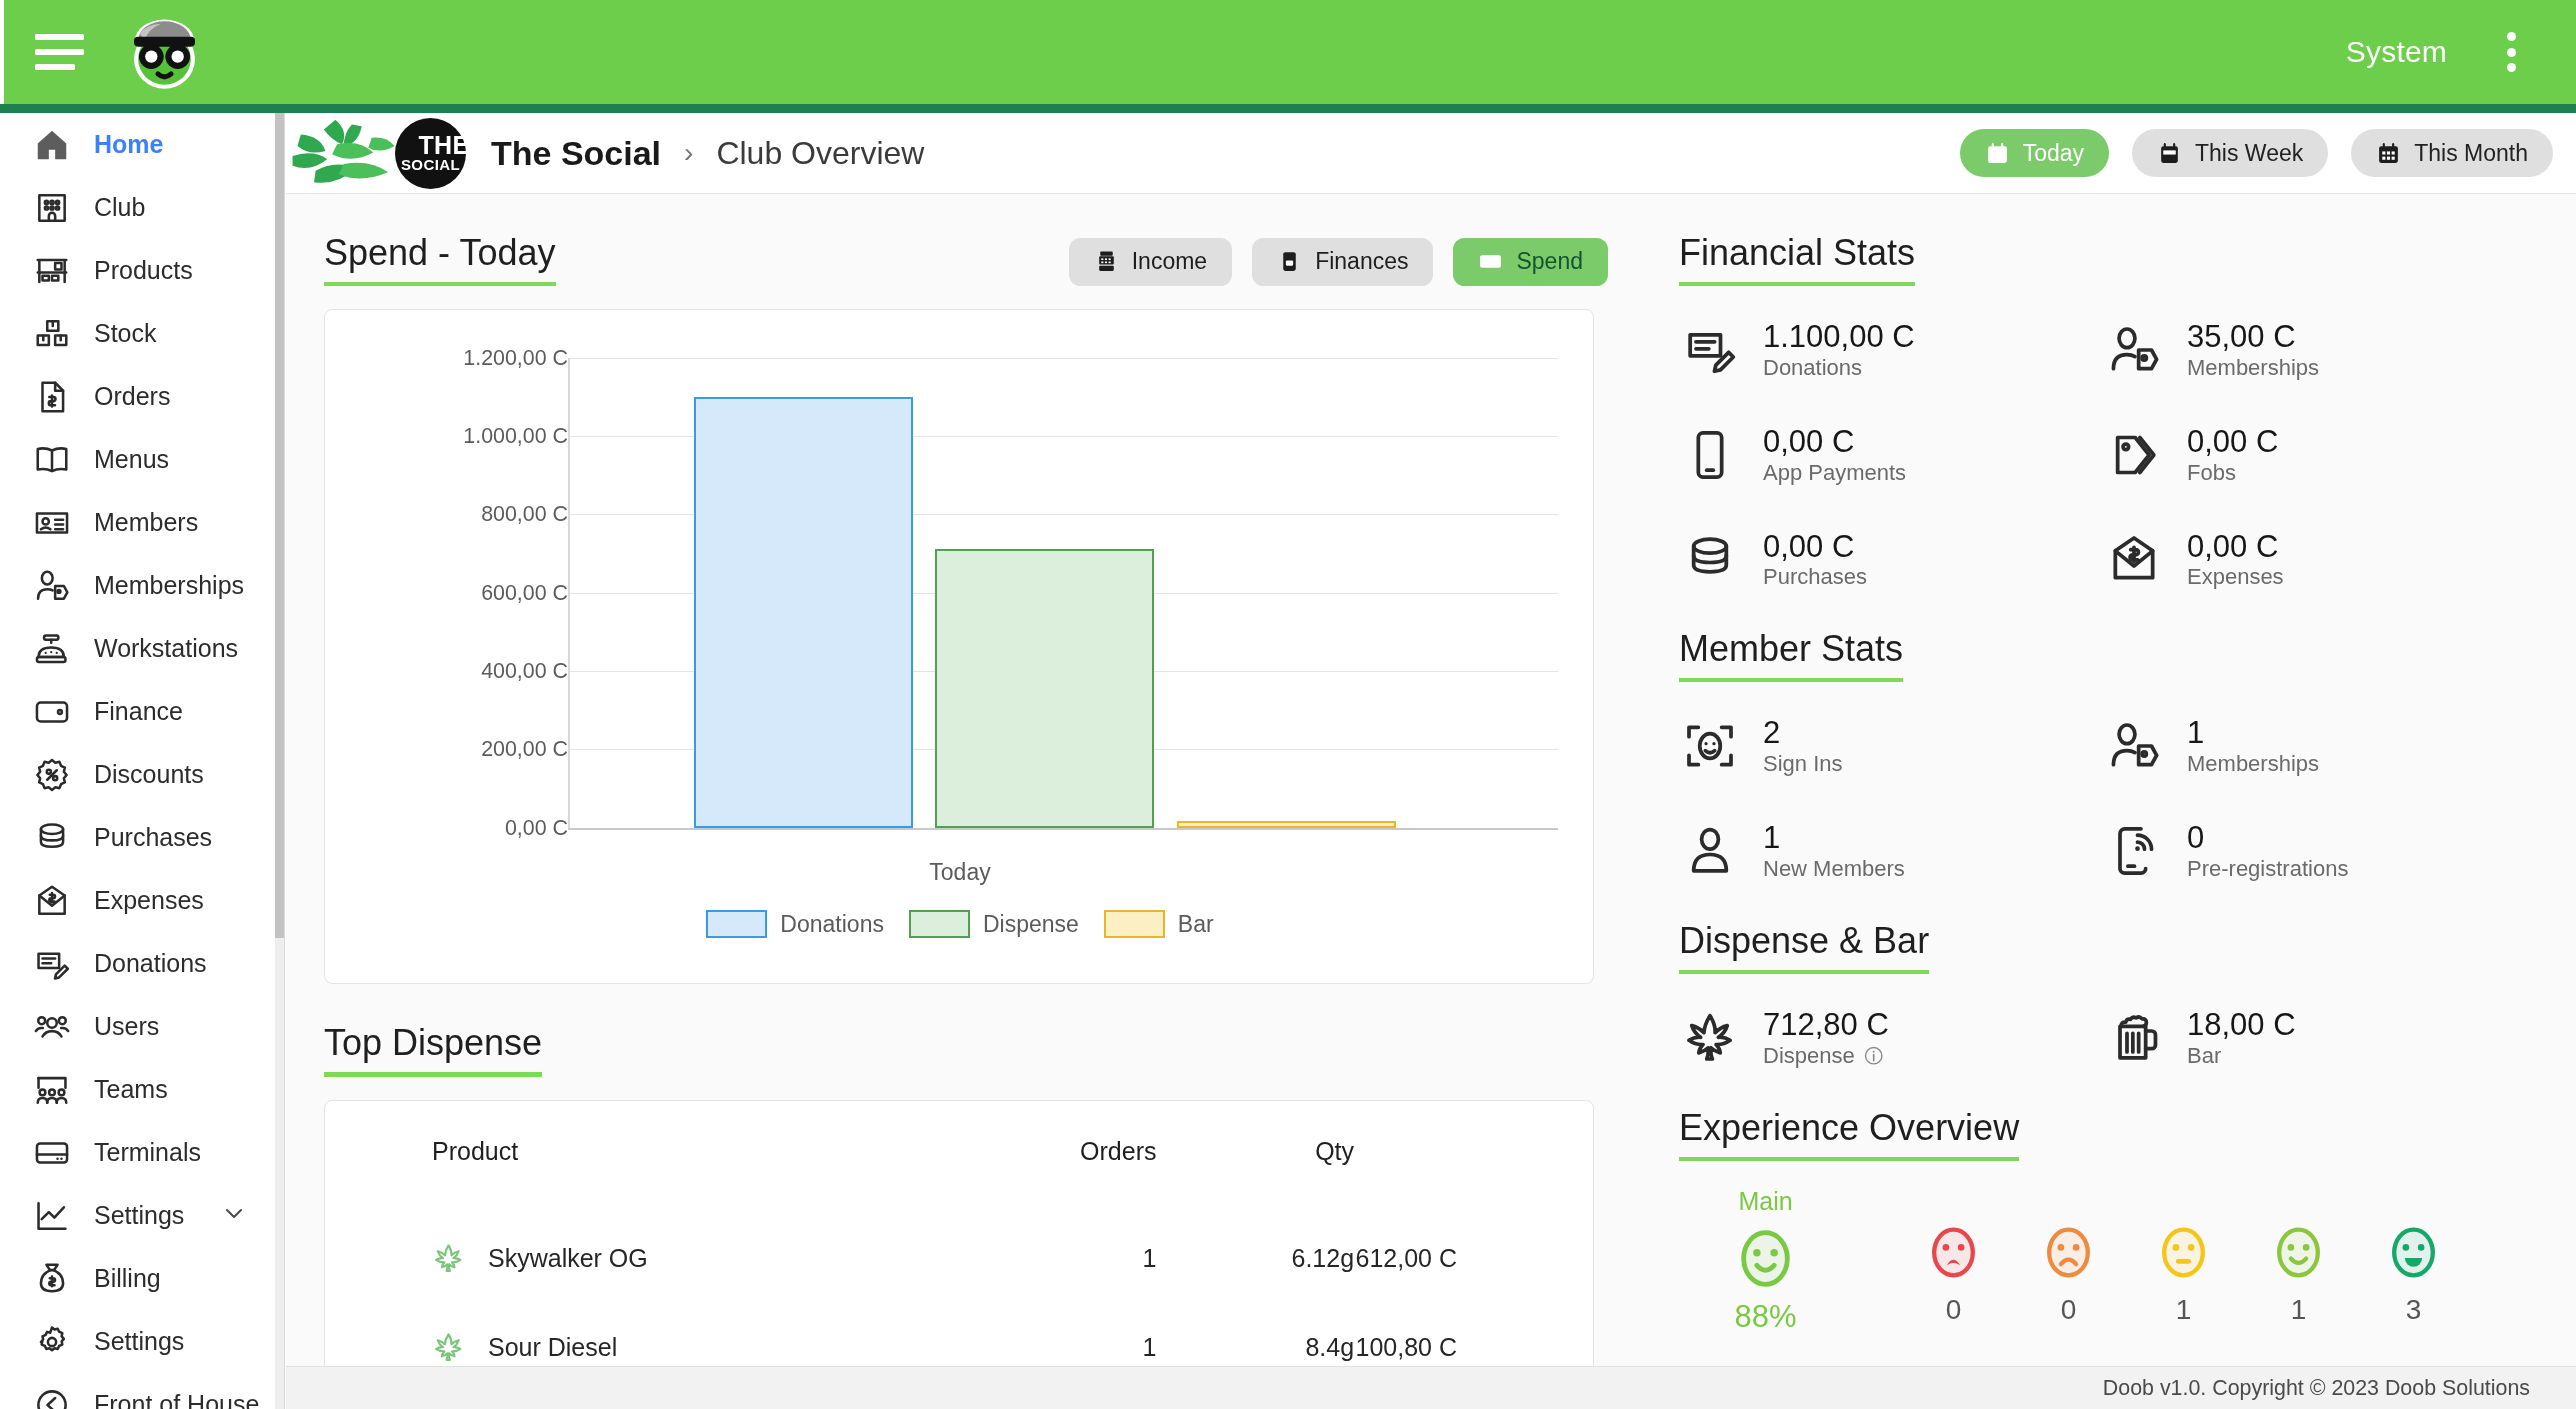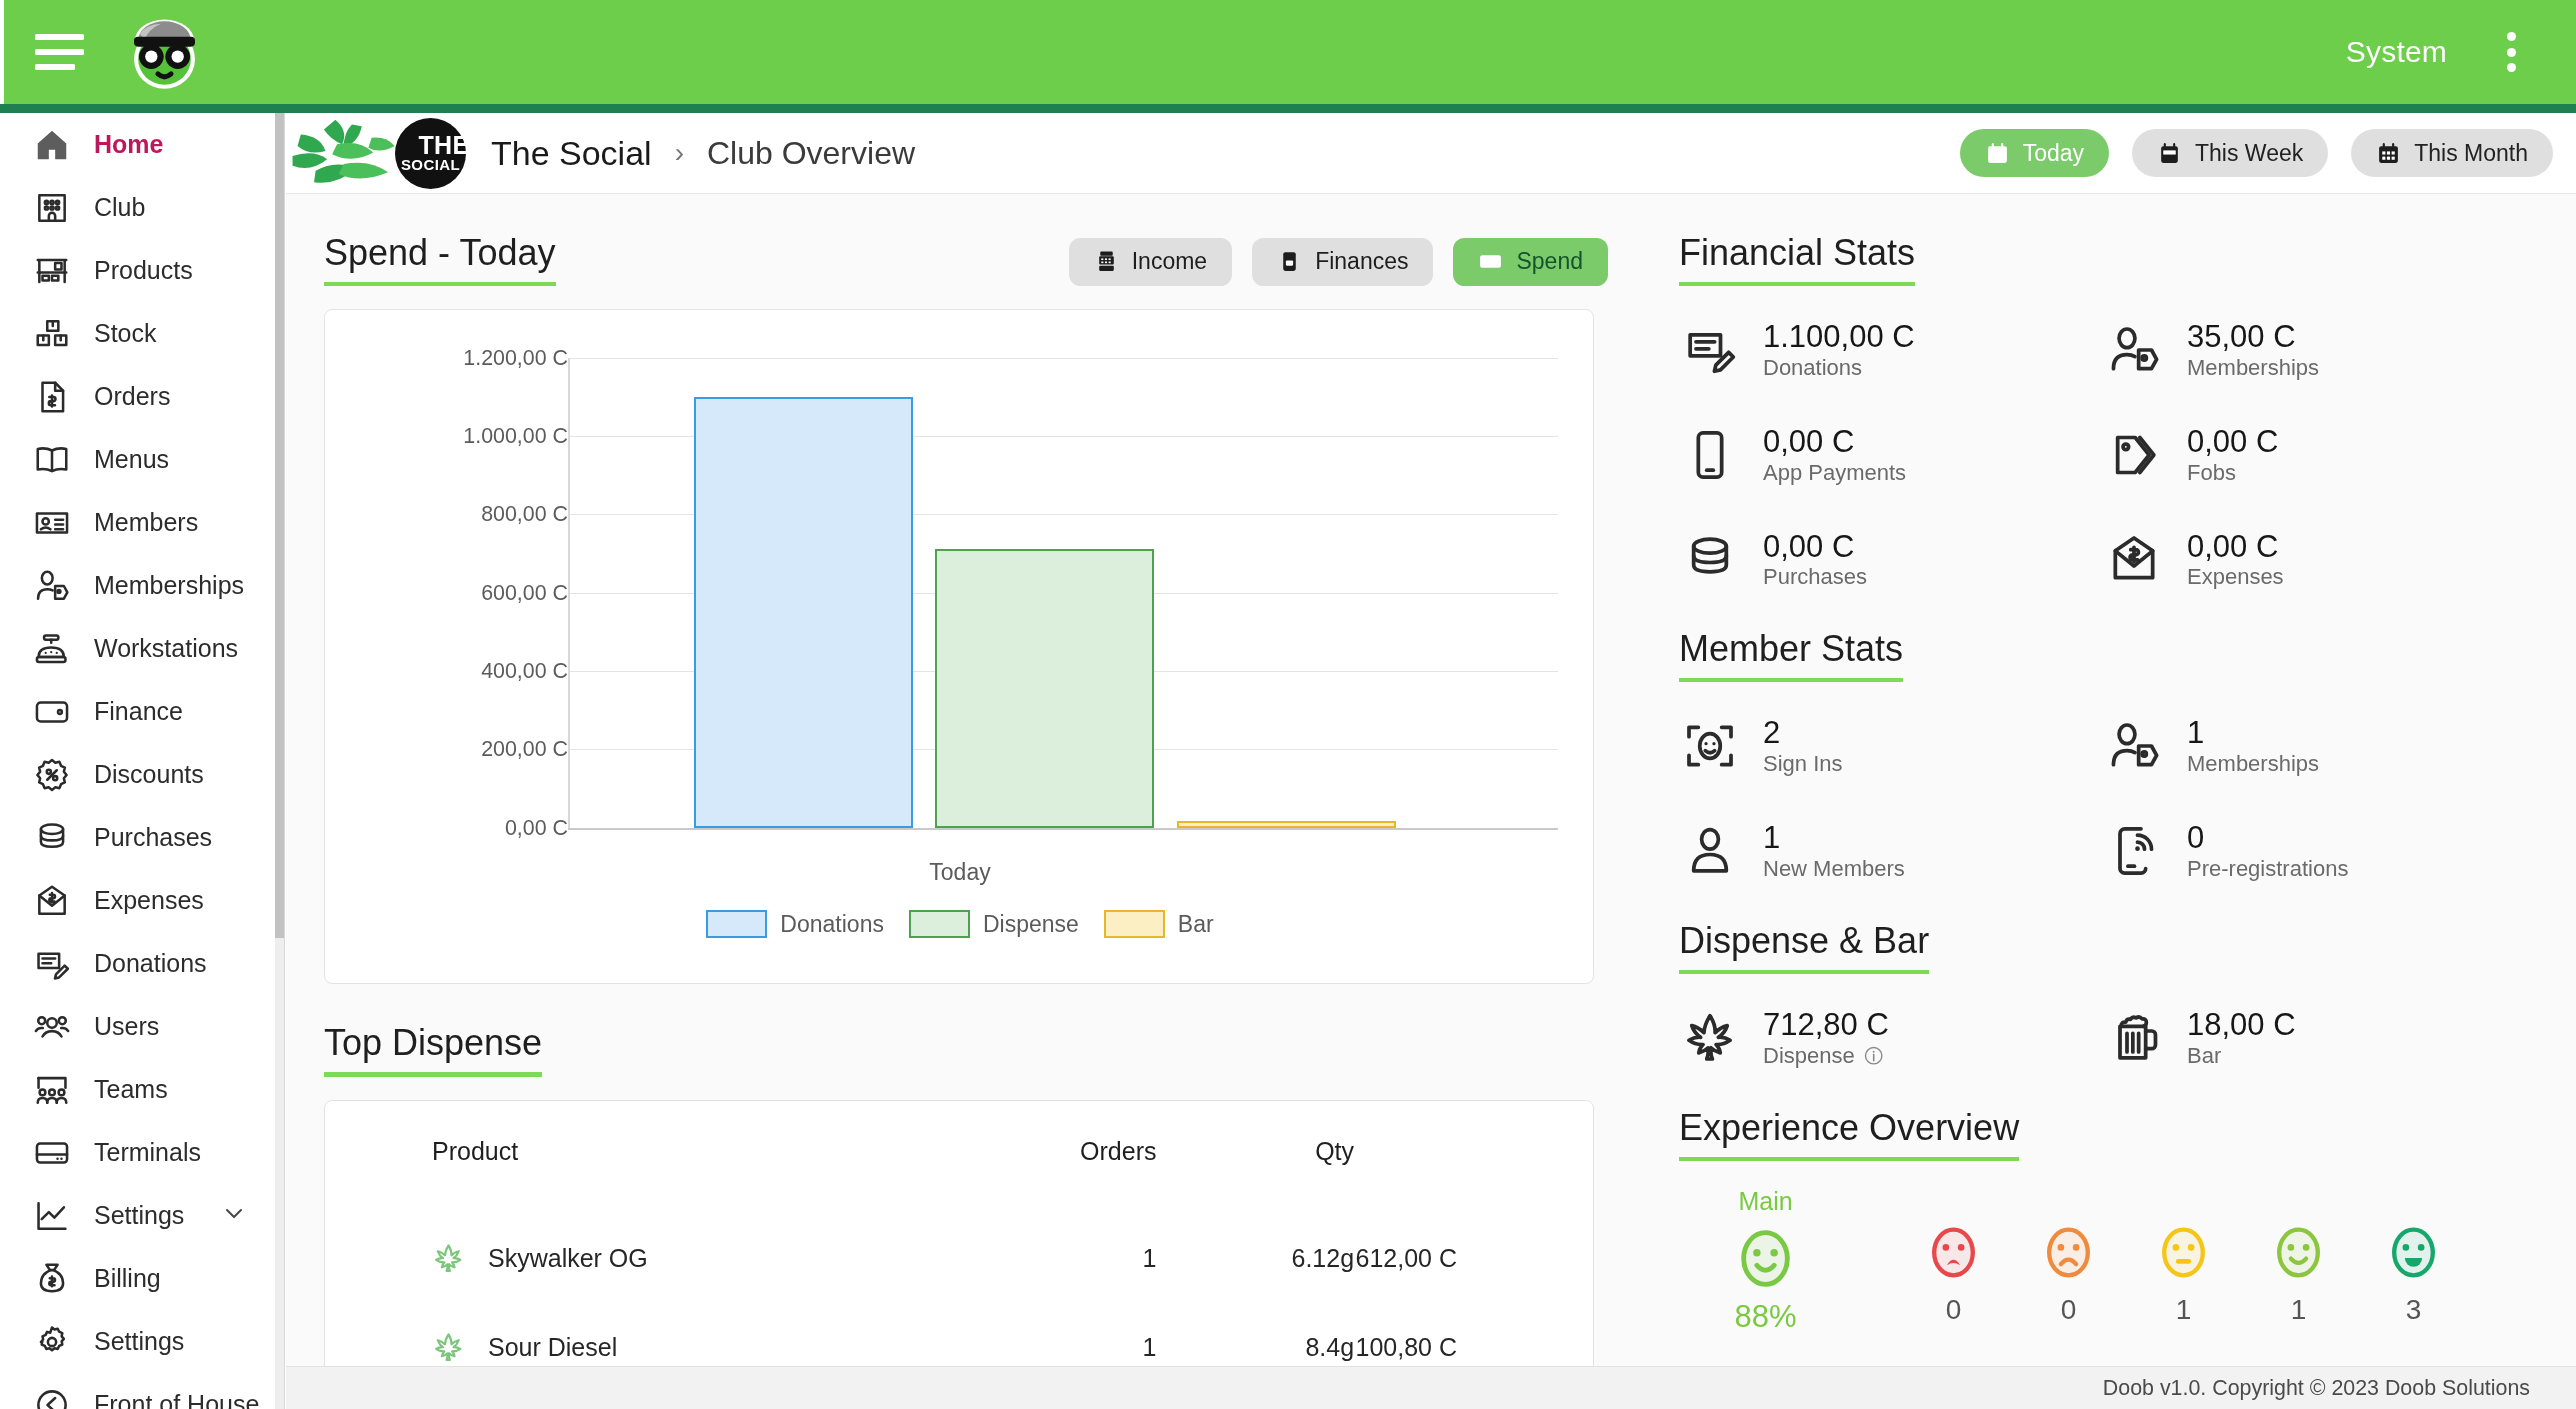--- a/index.html
+++ b/index.html
@@ -37,21 +37,21 @@
     background: #ffffff; border-right: 0.8px solid #d8d8d8;
     overflow: hidden;
   }
   .nav-item {
     display: flex; align-items: center; height: 63px; padding-left: 28px; cursor: pointer;
     font-size: 25px; color: #2c2c2c; font-family: "Liberation Sans", sans-serif;
   }
   .nav-item .nav-ico { width: 48px; height: 43px; flex: 0 0 48px; display:flex; align-items:center; justify-content:center; }
   .nav-item .nav-ico svg { width: 38px; height: 38px; }
   .nav-item .nav-lbl { margin-left: 18px; white-space: nowrap; }
-  .nav-item.active .nav-lbl { font-weight: bold; color: #be185d; }
+  .nav-item.active .nav-lbl { font-weight: bold; color: #3b82f6; }
   .nav-item .nav-chev { margin-left: auto; margin-right: 36px; }
   .nav-item .nav-chev svg { width: 28px; height: 28px; }
   #sidebar-scrollbar {
     position: absolute; right: 0; top: 0; width: 9px; height: 1296px; background: #eee;
   }
   #sidebar-scrollbar .thumb { position:absolute; left:0; top:0; width: 9px; height: 825px; background: #c2c2c2; }
 
   
   #main {
     position: absolute; left: 286px; top: 113px; width: 2290px; height: 1296px;
@@ -65,21 +65,21 @@
   }
   #leaf-deco { position: absolute; left: 0; top: 0; width: 140px; height: 80px; overflow: hidden; }
   #club-badge {
     margin-left: 109px; width: 71px; height: 71px; border-radius: 50%;
     background: #111; color: #fff; display: flex; flex-direction: column;
     align-items: center; justify-content: center; line-height: .95;
     font-family: "Liberation Sans", sans-serif; font-weight: bold;
   }
   #club-badge .l1 { font-size: 25px; letter-spacing: 0.4px; margin-left: 27px; }
   #club-badge .l2 { font-size: 15px; letter-spacing: 0.4px; }
-  #crumb-club { margin-left: 25px; font-size: 34px; font-weight: normal; color: #1a1a1a; }
+  #crumb-club { margin-left: 25px; font-size: 34px; font-weight: bold; color: #1a1a1a; }
   #crumb-sep { margin: 0 23px; font-size: 28px; color: #757575; }
   #crumb-page { font-size: 32px; color: #3b3b3b; }
   #crumb-spacer { flex: 1; }
   .range-btn {
     display: flex; align-items: center; gap: 13px; height: 48px; padding: 0 25px;
     border-radius: 24px; background: #dfdfdf; color: #222; font-size: 23px;
     margin-right: 23px; cursor: pointer; white-space: nowrap;
   }
   .range-btn.selected { background: #7BCB6A; color: #ffffff; }
   .range-btn svg { width: 25px; height: 25px; }

